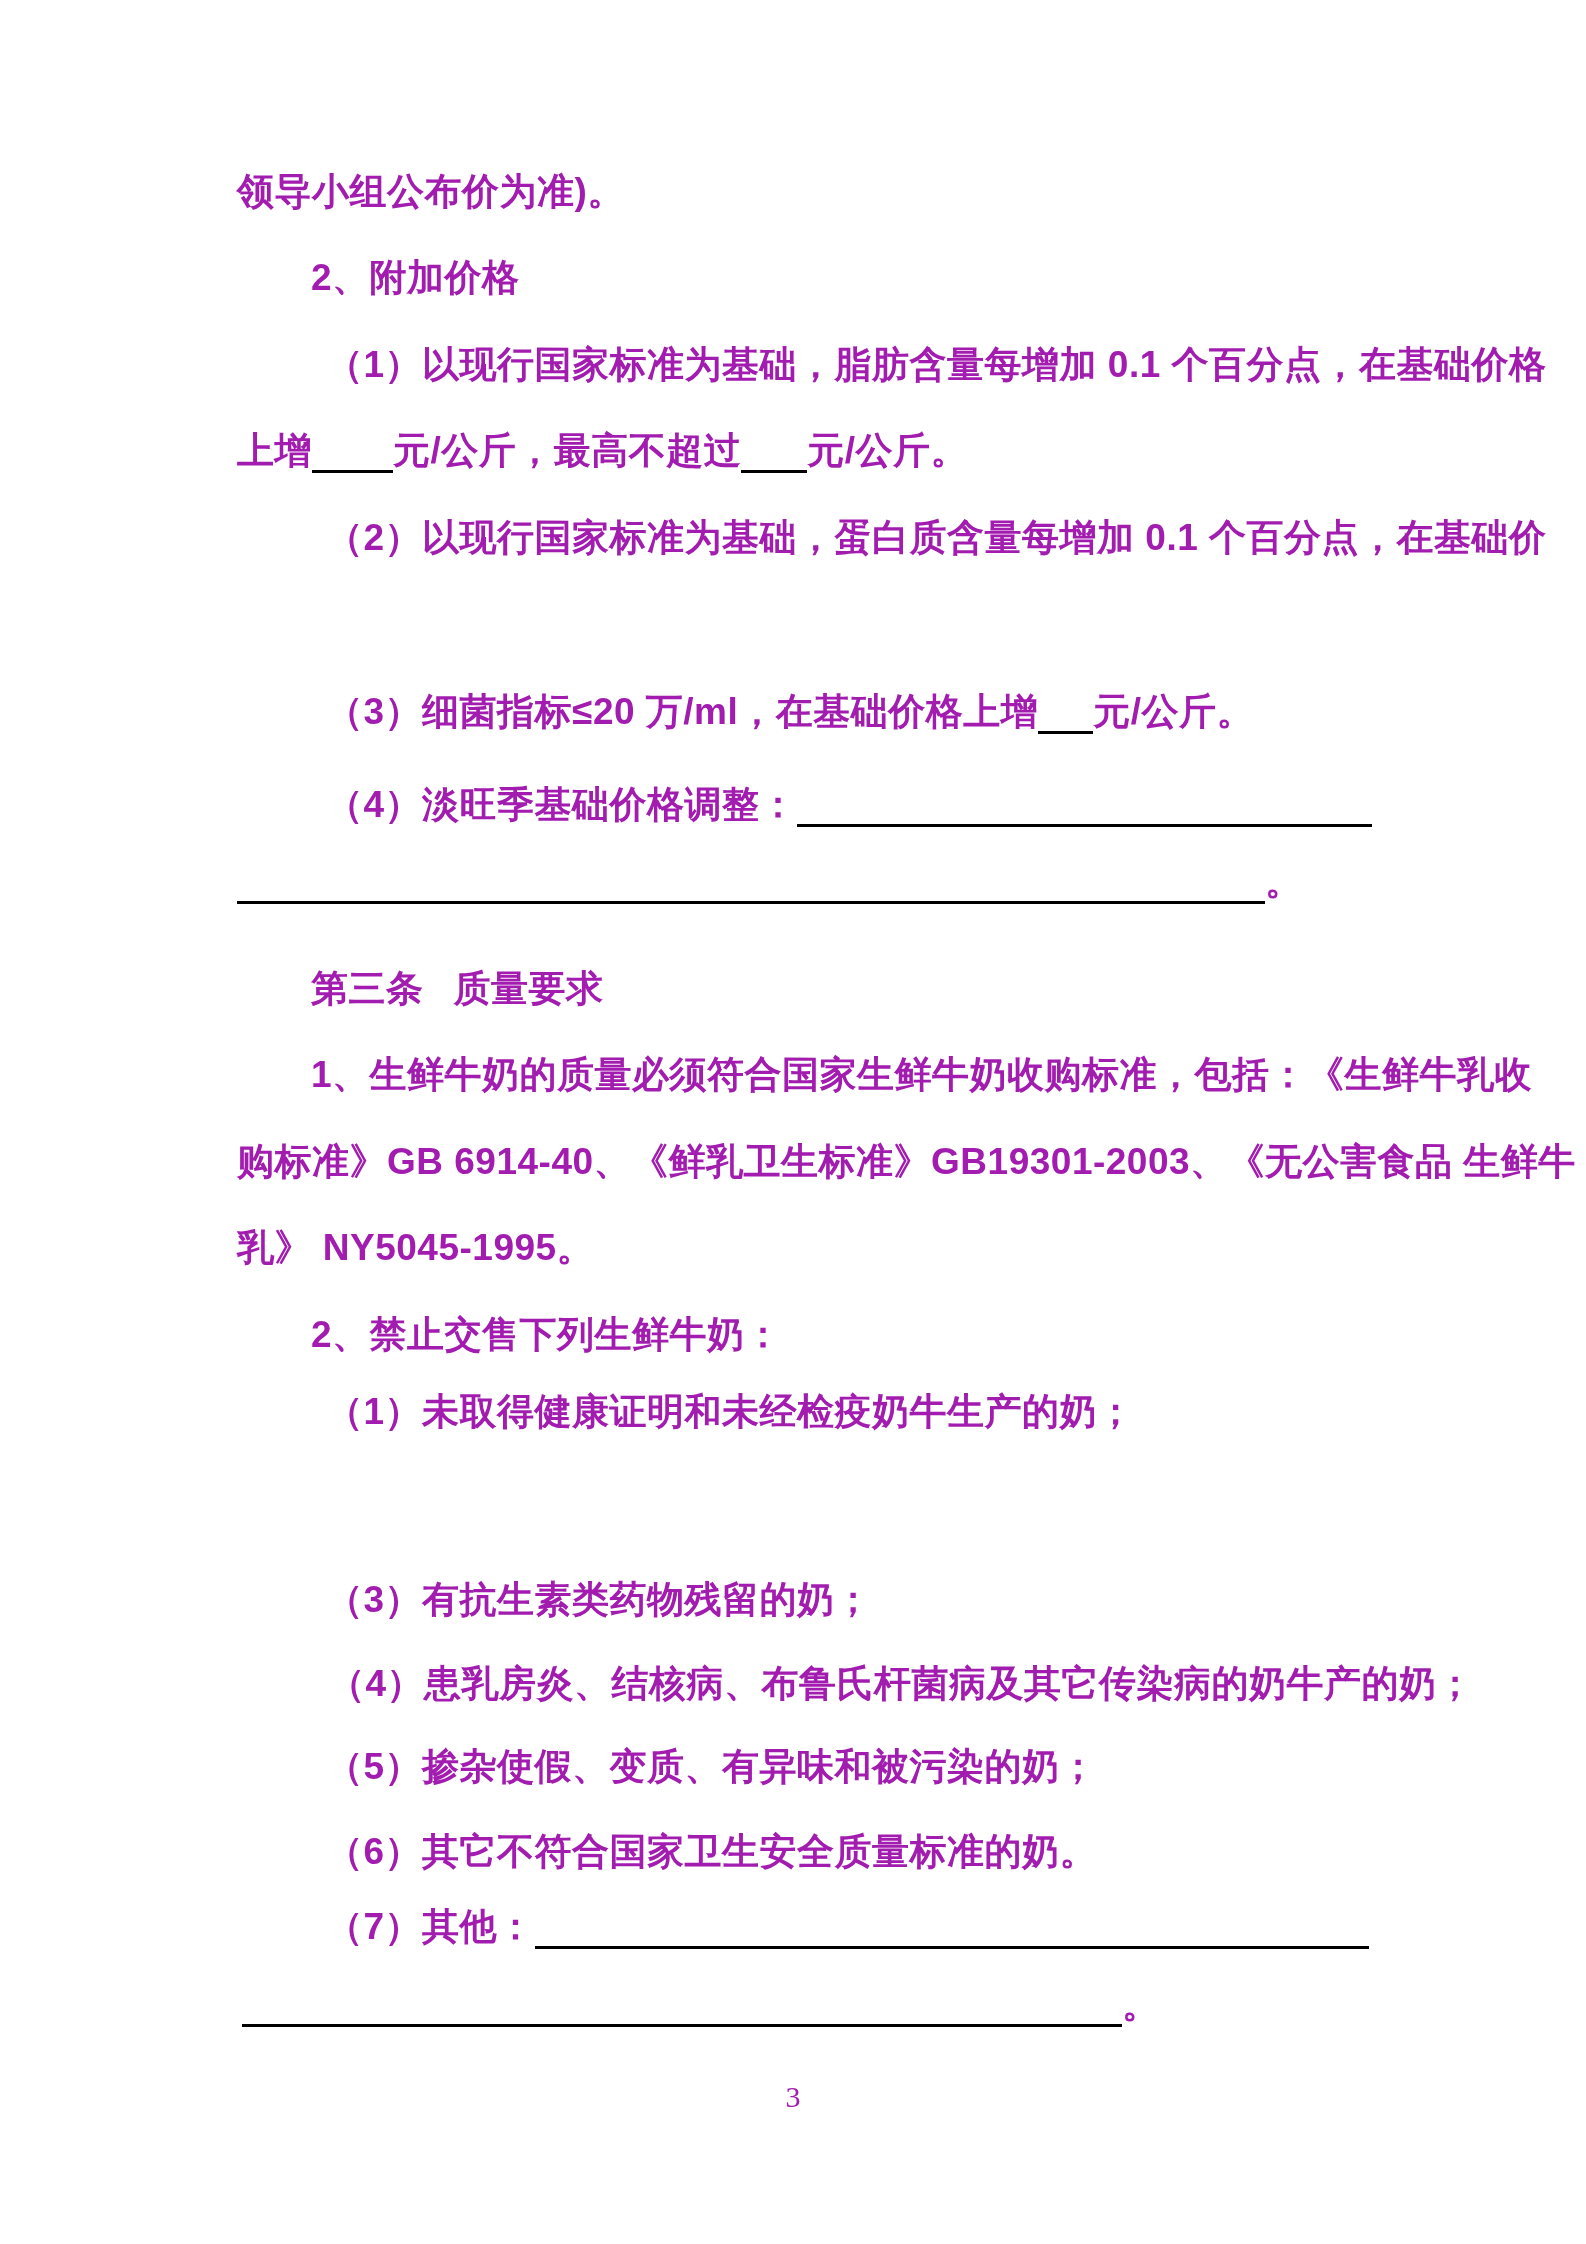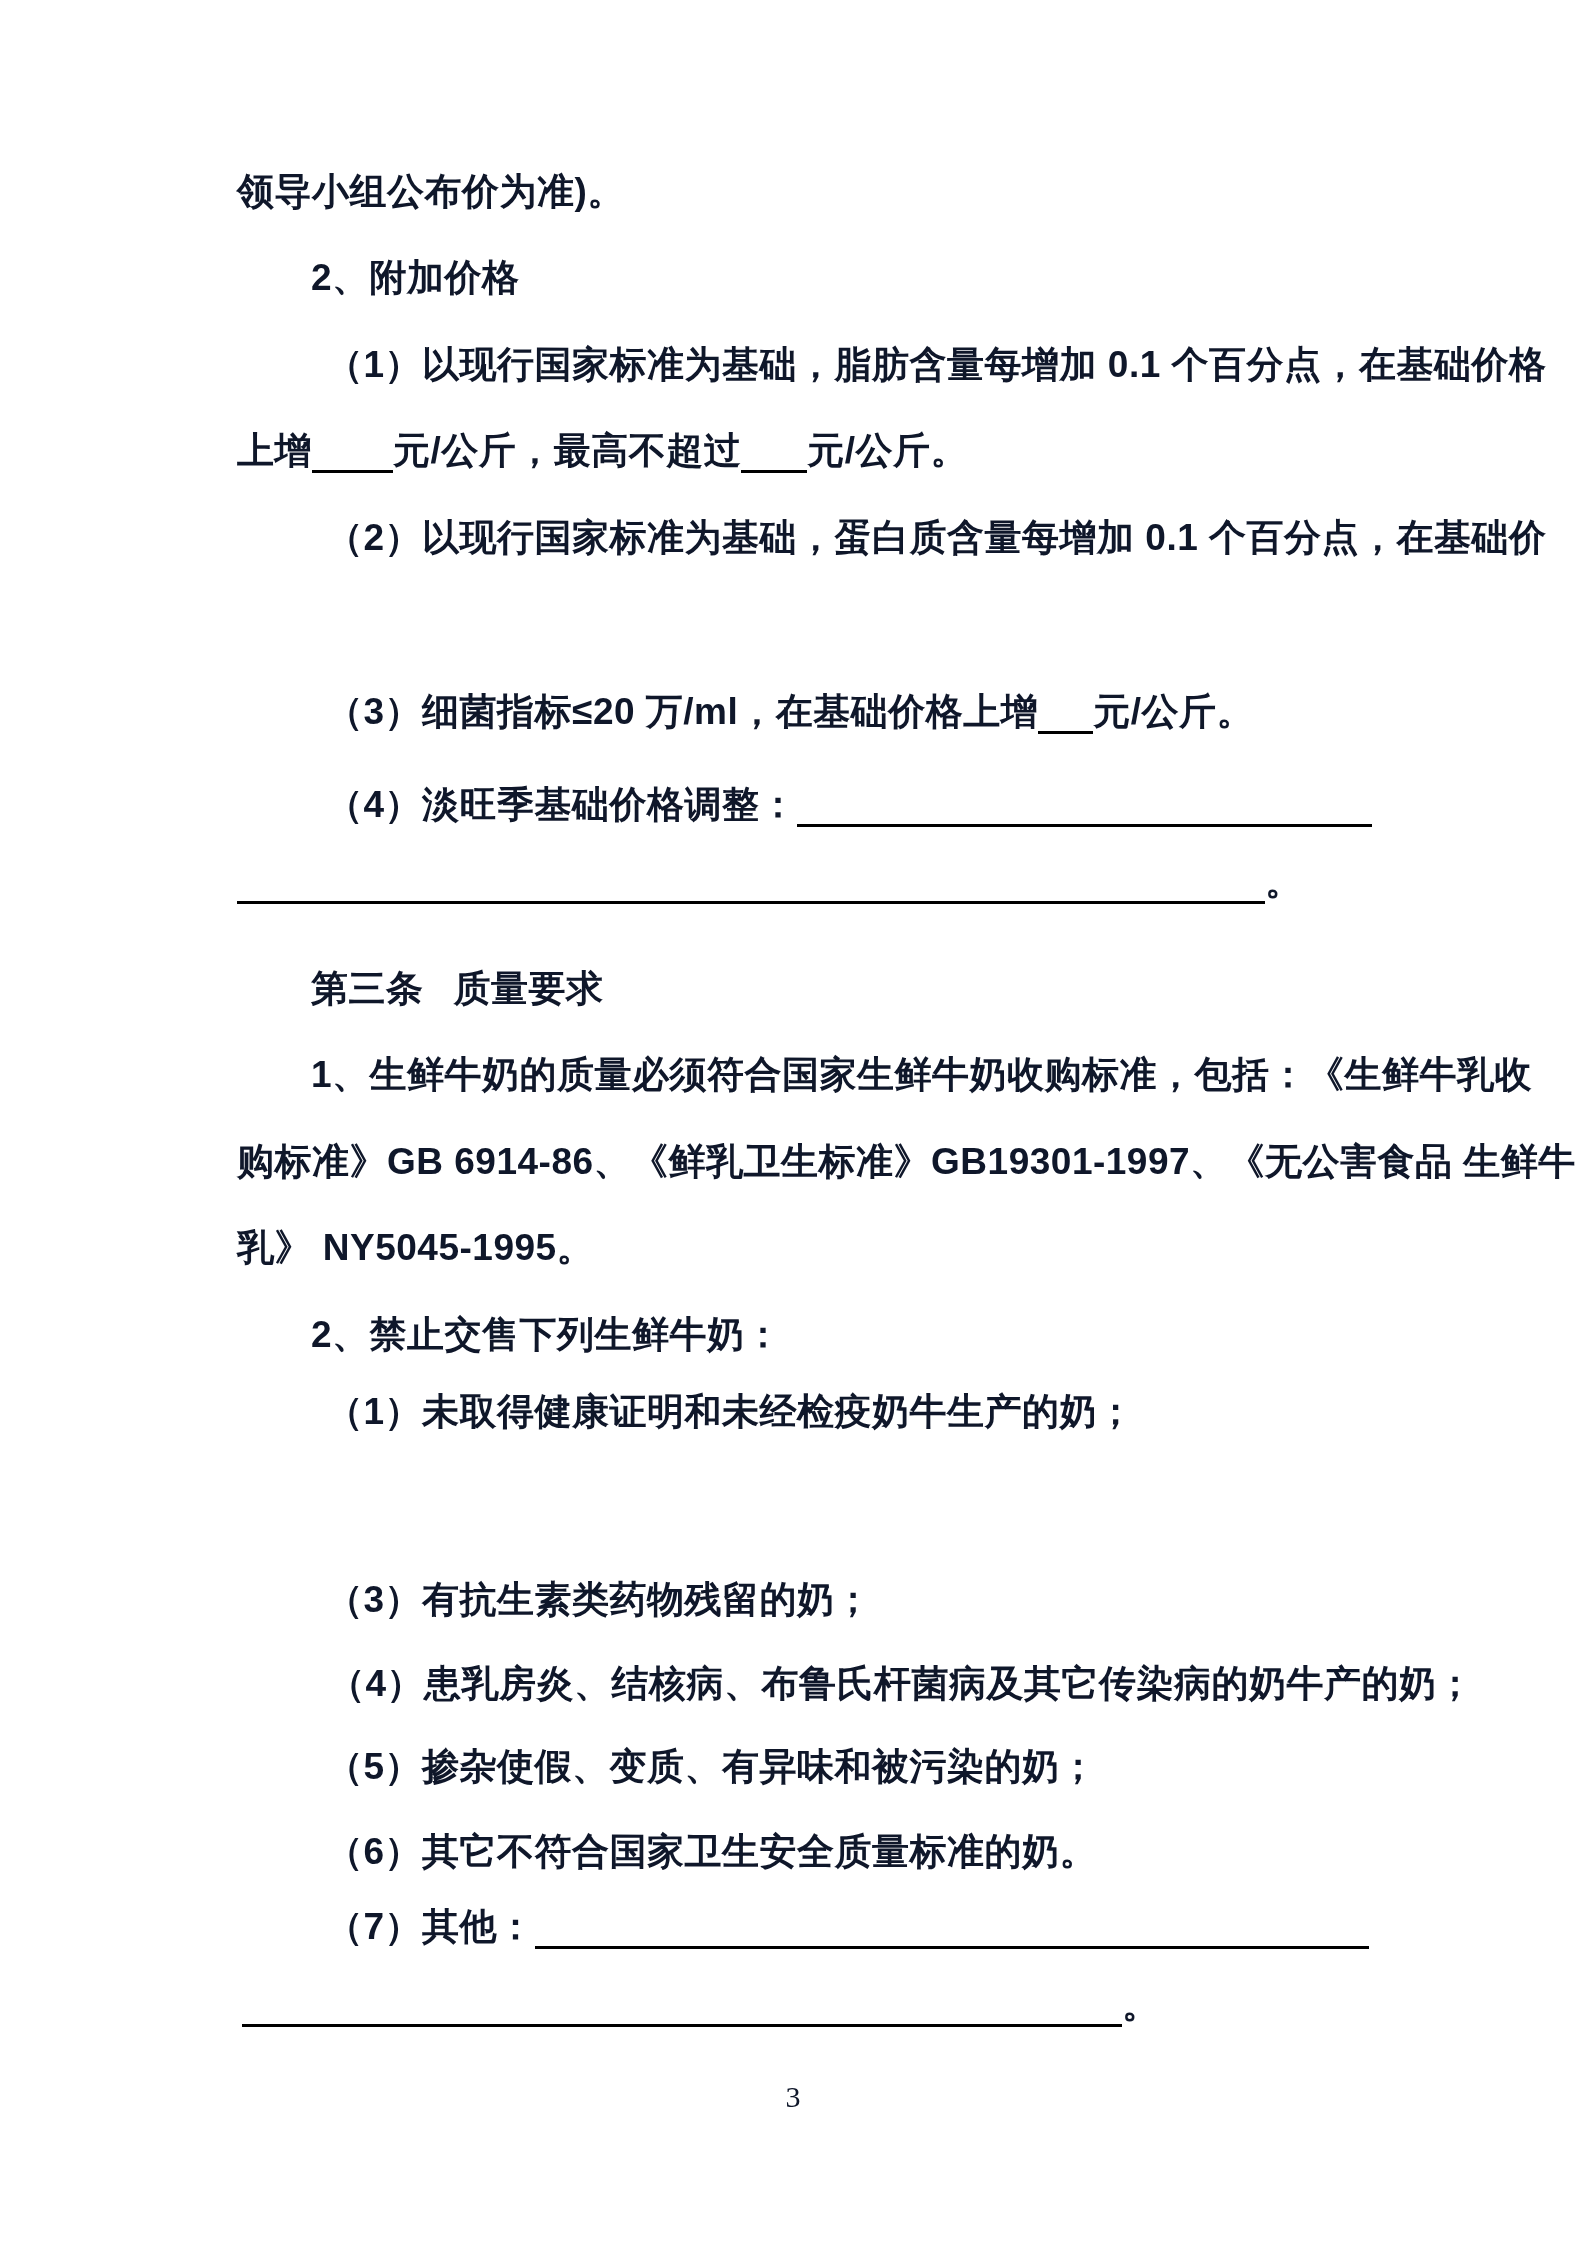--- a/index.html
+++ b/index.html
@@ -2,21 +2,21 @@
 <html><head>
 <meta charset="utf-8">
 <style>
   html,body{margin:0;padding:0;background:#e8e8e8;}
   .page{
     position:relative;
     width:1586px;height:2244px;
     background:#ffffff;
     font-family:"Liberation Sans","DejaVu Sans",sans-serif;
     font-weight:700;
-    color:#0f172a;
+    color:#a21caf;
     overflow:hidden;
   }
   .line{
     position:absolute;
     font-size:37px;
     line-height:44px;
     height:44px;
     white-space:nowrap;
     letter-spacing:0.5px;
   }
@@ -76,21 +76,21 @@
 
   <div class="line" style="left:311px;top:967px">
     <span>第三条</span><span class="gap"></span><span>质量要求</span>
   </div>
 
   <div class="line" style="left:311px;top:1053px">
     <span>1、生鲜牛奶的质量必须符合国家生鲜牛奶收购标准，包括：《生鲜牛乳收</span>
   </div>
 
   <div class="line" style="left:237px;top:1140px">
-    <span>购标准》GB 6914-86、《鲜乳卫生标准》GB19301-1997、《无公害食品 生鲜牛</span>
+    <span>购标准》GB 6914-40、《鲜乳卫生标准》GB19301-2003、《无公害食品 生鲜牛</span>
   </div>
 
   <div class="line" style="left:237px;top:1226px">
     <span>乳》 NY5045-1995。</span>
   </div>
 
   <div class="line" style="left:311px;top:1313px">
     <span>2、禁止交售下列生鲜牛奶：</span>
   </div>
 

